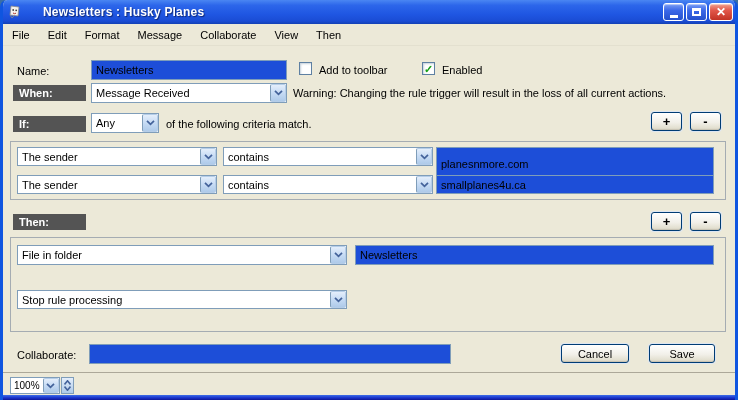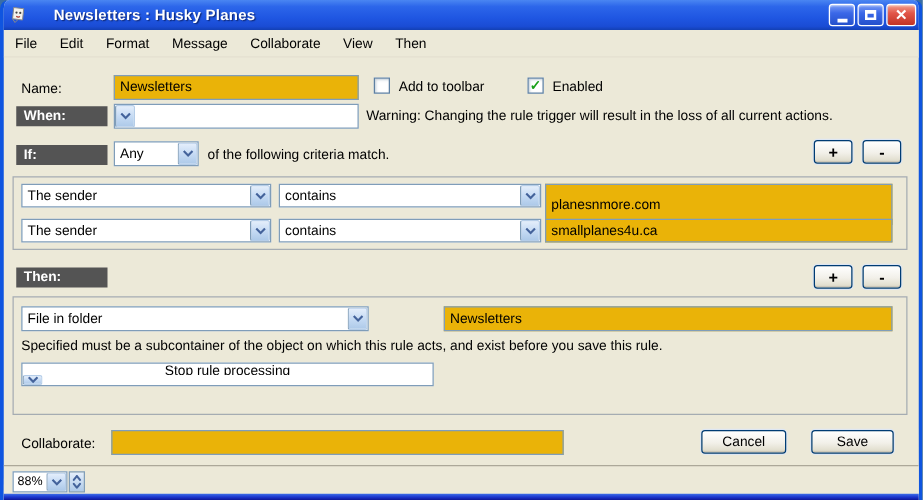--- a/index.html
+++ b/index.html
@@ -39,21 +39,21 @@
   }
   .menu-item { font-size:11px; color:#000; padding:3px 9px; cursor:default; }
 
   .section-label {
     position:absolute; height:16px; width:73px; background:#545454;
     color:#fff; font-size:11px; font-weight:bold; line-height:16px; padding-left:6px;
   }
   .lbl { position:absolute; font-size:11px; color:#000; white-space:nowrap; }
 
   .xp-input {
-    position:absolute; border:1px solid #7F9DB9; background:#eab308;
+    position:absolute; border:1px solid #7F9DB9; background:#1d4ed8;
     font-family:"Liberation Sans", sans-serif; font-size:11px; padding:2px 4px; color:#000;
   }
   .xp-select {
     position:absolute; border:1px solid #7F9DB9; background:#fff;
     display:flex; align-items:center; cursor:default;
   }
   .xp-select .sel-text { flex:1; font-size:11px; padding:0 4px; white-space:nowrap; overflow:hidden; }
   .sel-arrow {
     width:16px; align-self:stretch; display:flex; align-items:center; justify-content:center;
     background:linear-gradient(180deg,#E4EEFB 0%,#C6DBF4 50%,#AECAE9 100%);
@@ -136,20 +136,21 @@
   <input class="xp-input" style="left: 88px; top: 60px; width: 196px; height: 20px;" value="Newsletters">
   <div class="checkbox" style="left:296px; top:62px;"></div>
   <span class="lbl" style="left:316px; top:64px;">Add to toolbar</span>
   <div class="checkbox" style="left:419px; top:62px;">
     <span class="check">✓</span>
   </div>
   <span class="lbl" style="left:439px; top:64px;">Enabled</span>
 
   <div class="section-label" style="left:10px; top:85px;">When:</div>
   <div class="xp-select" style="left:88px; top:83px; width:196px; height:20px;">
+    <span class="sel-text">Message Received</span>
     <span class="sel-arrow">
       <svg width="9" height="6" viewBox="0 0 9 6">
           <path d="M1 .8 L4.5 4.4 L8 .8" fill="none" stroke="#44639B" stroke-width="1.7"></path>
         </svg>
     </span>
   </div>
   <span class="lbl" style="left:290px; top:87px;">Warning:  Changing the rule trigger will result in the loss of all current actions.</span>
 
   <div class="section-label" style="left:10px; top:116px;">If:</div>
   <div class="xp-select" style="left:88px; top:113px; width:68px; height:20px;">
@@ -201,50 +202,49 @@
     </span>
   </div>
   <input class="xp-input" style="left: 433px; top: 175px; width: 278px; height: 19px;" value="smallplanes4u.ca">
 
   <div class="section-label" style="left:10px; top:214px;">Then:</div>
   <div class="xp-btn pm" style="left:648px; top:212px; width:31px; height:19px;">+</div>
   <div class="xp-btn pm" style="left:687px; top:212px; width:31px; height:19px;">-</div>
 
   <div class="groupbox" style="left:7px; top:237px; width:716px; height:95px;"></div>
 
-  <div class="xp-select" style="left:14px; top:245px; width:278px; height:20px;gap:44px;">
+  <div class="xp-select" style="left:14px; top:245px; width:330px; height:20px;gap:44px;">
     <span class="sel-text">File in folder</span>
     <span class="sel-arrow">
       <svg width="9" height="6" viewBox="0 0 9 6">
           <path d="M1 .8 L4.5 4.4 L8 .8" fill="none" stroke="#44639B" stroke-width="1.7"></path>
         </svg>
     </span>
   </div>
   <input class="xp-input" style="left: 352px; top: 245px; width: 359px; height: 20px;" value="Newsletters">
 
-  <span class="lbl" style="left:14px; top:271px;">Specified must be a subcontainer of the object on which this rule acts, and  exist before you save this rule.</span>
-
-  <div class="xp-select" style="left:14px; top:290px; width:330px; height:19px;flex-direction:column;">
+
+  <div class="xp-select" style="left:14px; top:290px; width:330px; height:19px;">
     <span class="sel-text">Stop rule processing</span>
     <span class="sel-arrow">
       <svg width="9" height="6" viewBox="0 0 9 6">
           <path d="M1 .8 L4.5 4.4 L8 .8" fill="none" stroke="#44639B" stroke-width="1.7"></path>
         </svg>
     </span>
   </div>
 
   <span class="lbl" style="left:14px; top:349px;">Collaborate:</span>
   <input class="xp-input" style="left: 86px; top: 344px; width: 362px; height: 20px;" value="">
   <div class="xp-btn" style="left:646px; top:344px; width:66px; height:19px;">Save</div>
   <div class="xp-btn" style="left:558px; top:344px; width:68px; height:19px;">Cancel</div>
 
   <div class="statusbar">
     <div class="zoom-wrap">
       <div class="zoom-combo">
-        <span class="zoom-text">88%</span>
+        <span class="zoom-text">100%</span>
         <span class="sel-arrow" style="height:15px;">
           <svg width="9" height="6" viewBox="0 0 9 6">
               <path d="M1 .8 L4.5 4.4 L8 .8" fill="none" stroke="#44639B" stroke-width="1.7"></path>
             </svg>
         </span>
       </div>
       <div class="spinner">
         <svg width="7" height="5" viewBox="0 0 7 5">
             <path d="M.5 4.5 L3.5 .8 L6.5 4.5" fill="none" stroke="#44639B" stroke-width="1.6"></path>
           </svg>

